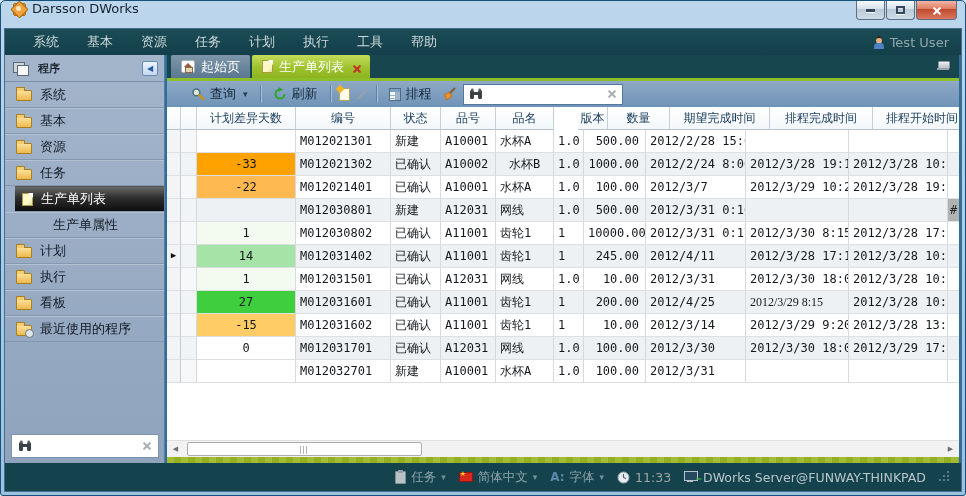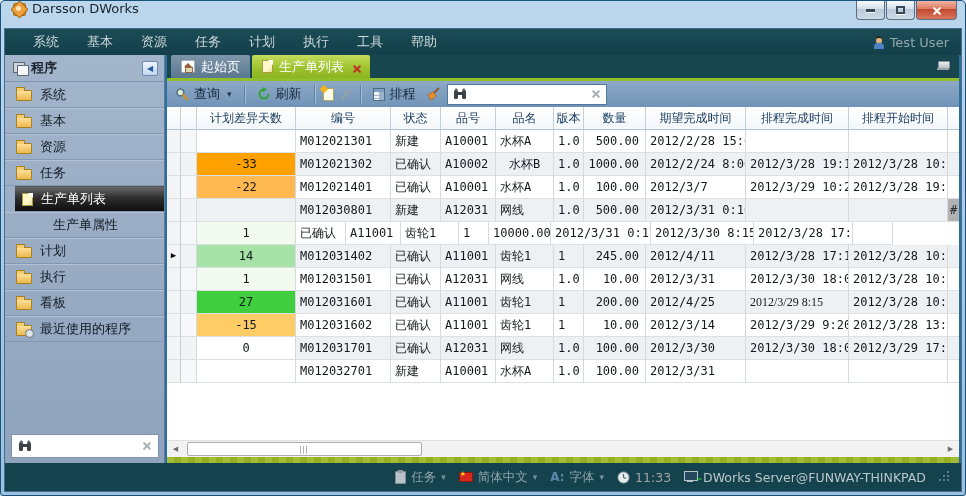--- a/index.html
+++ b/index.html
@@ -39,21 +39,21 @@
   .person{width:12px;height:13px;position:relative;}
   .person::before{content:"";position:absolute;left:3px;top:0;width:6px;height:6px;border-radius:50%;background:#e5b083;border-top:2px solid #2e2519;}
   .person::after{content:"";position:absolute;left:1px;top:7px;width:10px;height:6px;border-radius:4px 4px 0 0;background:#4c82c2;}
 
   
   .bodyrow{flex:1;display:flex;min-height:0;}
 
   
   .sidebar{width:160px;flex:none;background:linear-gradient(180deg,#a3b5cb,#8fa3bd);border-right:1px solid #5d7b9c;display:flex;flex-direction:column;}
   .side-header{height:27px;flex:none;display:flex;align-items:center;padding:0 6px 0 8px;border-bottom:1px solid #7e93ad;}
-  .side-title{font-size:13px;font-weight:600;color:#1c2630;margin-left:3px;}
+  .side-title{font-size:11px;font-weight:600;color:#1c2630;margin-left:10px;}
   .collapse-btn{margin-left:auto;width:16px;height:15px;border:1px solid #6a8cb4;border-radius:2px;
       background:linear-gradient(#eef4fc,#c3d8f0);color:#2a5aa0;font-size:8px;line-height:13px;text-align:center;cursor:default;}
   .winstack{width:15px;height:13px;position:relative;}
   .winstack::before{content:"";position:absolute;left:0;top:0;width:10px;height:9px;background:#cfd6dc;border:1px solid #5d6a76;}
   .winstack::after{content:"";position:absolute;left:4px;top:3px;width:10px;height:9px;background:#f5f7f9;border:1px solid #5d6a76;}
   .side-items{flex:none;}
   .side-item{height:26px;display:flex;align-items:center;padding-left:11px;border-bottom:1px solid #8298b2;border-top:1px solid #b4c2d4;cursor:default;}
   .side-item:first-child{border-top:none;}
   .side-label{font-size:13px;color:#141c26;margin-left:8px;white-space:nowrap;}
   .side-item.selected{background:linear-gradient(#686868,#2e2e2e 45%,#0e0e0e);border-top:1px solid #555;margin-left:10px;padding-left:7px;}
@@ -80,21 +80,21 @@
   .tab-close{color:#c03127;margin-left:8px;cursor:default;}
   .tab-close .xmark{width:8px;height:8px;}
   .home-ic{width:14px;height:13px;background:#fff;border:1px solid #a8b2ba;border-radius:2px;position:relative;flex:none;}
   .home-ic::before{content:"";position:absolute;left:2px;top:2px;border-style:solid;border-width:0 4px 4px 4px;border-color:transparent transparent #9a5a33 transparent;}
   .home-ic::after{content:"";position:absolute;left:3px;top:6px;width:6px;height:4px;background:#e3d5b4;border:1px solid #8a6a48;}
   .pin-ic{position:absolute;right:10px;top:6px;width:12px;height:9px;}
   .pin-ic::before{content:"";position:absolute;left:1px;top:0;width:10px;height:6px;background:linear-gradient(#eef0f2,#b9bfc5);border:1px solid #8d949b;border-radius:1px;}
   .pin-ic::after{content:"";position:absolute;left:0;top:7px;width:12px;height:2px;background:#9aa1a8;}
 
   
-  .toolbar{height:26px;flex:none;background:linear-gradient(#8ea9c6,#6f93b7);display:flex;align-items:center;padding:0 4px;gap:6px;}
+  .toolbar{height:26px;flex:none;background:linear-gradient(#8ea9c6,#6f93b7);display:flex;align-items:center;padding:0 20px;gap:6px;}
   .tb-btn{display:flex;align-items:center;gap:5px;padding:2px 4px;border-radius:2px;cursor:default;}
   .tb-label{font-size:13px;color:#14283c;white-space:nowrap;}
   .caret{font-size:9px;color:#24364a;margin-left:2px;}
   .tb-sep{width:1px;height:18px;background:#5d82a6;box-shadow:1px 0 0 #a9bfd6;margin:0 2px;flex:none;}
   .pencil{width:2px;height:13px;background:#9aa0a6;transform:rotate(45deg);margin:0 5px;}
   .newdoc{width:11px;height:13px;background:#fffce9;border:1px solid #b3a75a;position:relative;}
   .newdoc::before{content:"";position:absolute;left:-3px;top:-3px;width:6px;height:6px;background:#f2b51f;transform:rotate(45deg);}
   .calc-ic{width:12px;height:13px;background:#f4f7fa;border:1px solid #4f6a84;background-image:linear-gradient(#7da0c4 0 3px,transparent 3px),linear-gradient(90deg,transparent 0 5px,#9fb4c8 5px 6px),linear-gradient(transparent 0 6px,#9fb4c8 6px 7px,transparent 7px 9px,#9fb4c8 9px 10px,transparent 10px);}
   .tb-search{height:21px;background:#fff;border:1px solid #53789e;display:flex;align-items:center;width:160px;padding:0 5px;}
   .tb-search input{flex:1;border:none;outline:none;font-size:12px;min-width:0;margin:0 4px;}
@@ -314,21 +314,21 @@
 
         <div class="gridwrap">
           <div class="g-row g-head" id="grid-head">
               <div class="g-cell g-rowhead"></div>
               <div class="g-cell g-ind"></div>
               <div class="g-cell" style="width: 99px;">计划差异天数</div>
               <div class="g-cell" style="width: 95px;">编号</div>
               <div class="g-cell" style="width: 50px;">状态</div>
               <div class="g-cell" style="width: 55px;">品号</div>
               <div class="g-cell" style="width: 58px;">品名</div>
-              <div class="g-cell" style="width: 30px;">版本</div>
+              <div class="g-cell" style="width: 30px; margin-left: 24px;">版本</div>
               <div class="g-cell" style="width: 62px;">数量</div>
               <div class="g-cell" style="width: 100px;">期望完成时间</div>
               <div class="g-cell" style="width: 103px;">排程完成时间</div>
               <div class="g-cell" style="width: 99px;">排程开始时间</div>
               <div class="g-cell" style="width: 40px;">前</div>
             </div>
           <div id="grid-rows">
               <div class="g-row">
                 <div class="g-cell g-rowhead"></div>
                 <div class="g-cell g-ind"></div>
@@ -386,20 +386,21 @@
                 <div class="g-cell al-r" style="width: 62px;">500.00</div>
                 <div class="g-cell " style="width: 100px;">2012/3/31 0:10</div>
                 <div class="g-cell " style="width: 103px;"></div>
                 <div class="g-cell " style="width: 99px;"></div>
                 <div class="g-cell hash-cell" style="width: 40px;">#</div>
               </div>
               <div class="g-row">
                 <div class="g-cell g-rowhead"></div>
                 <div class="g-cell g-ind"></div>
                 <div class="g-cell al-c" style="width: 99px; background: rgb(243, 251, 240);">1</div>
+                <div class="g-cell " style="width: 95px;">M012030802</div>
                 <div class="g-cell " style="width: 50px;">已确认</div>
                 <div class="g-cell " style="width: 55px;">A11001</div>
                 <div class="g-cell " style="width: 58px;">齿轮1</div>
                 <div class="g-cell " style="width: 30px;">1</div>
                 <div class="g-cell al-r" style="width: 62px;">10000.00</div>
                 <div class="g-cell " style="width: 100px;">2012/3/31 0:17</div>
                 <div class="g-cell " style="width: 103px;">2012/3/30 8:15</div>
                 <div class="g-cell " style="width: 99px;">2012/3/28 17:13</div>
                 <div class="g-cell " style="width: 40px;"></div>
               </div>

